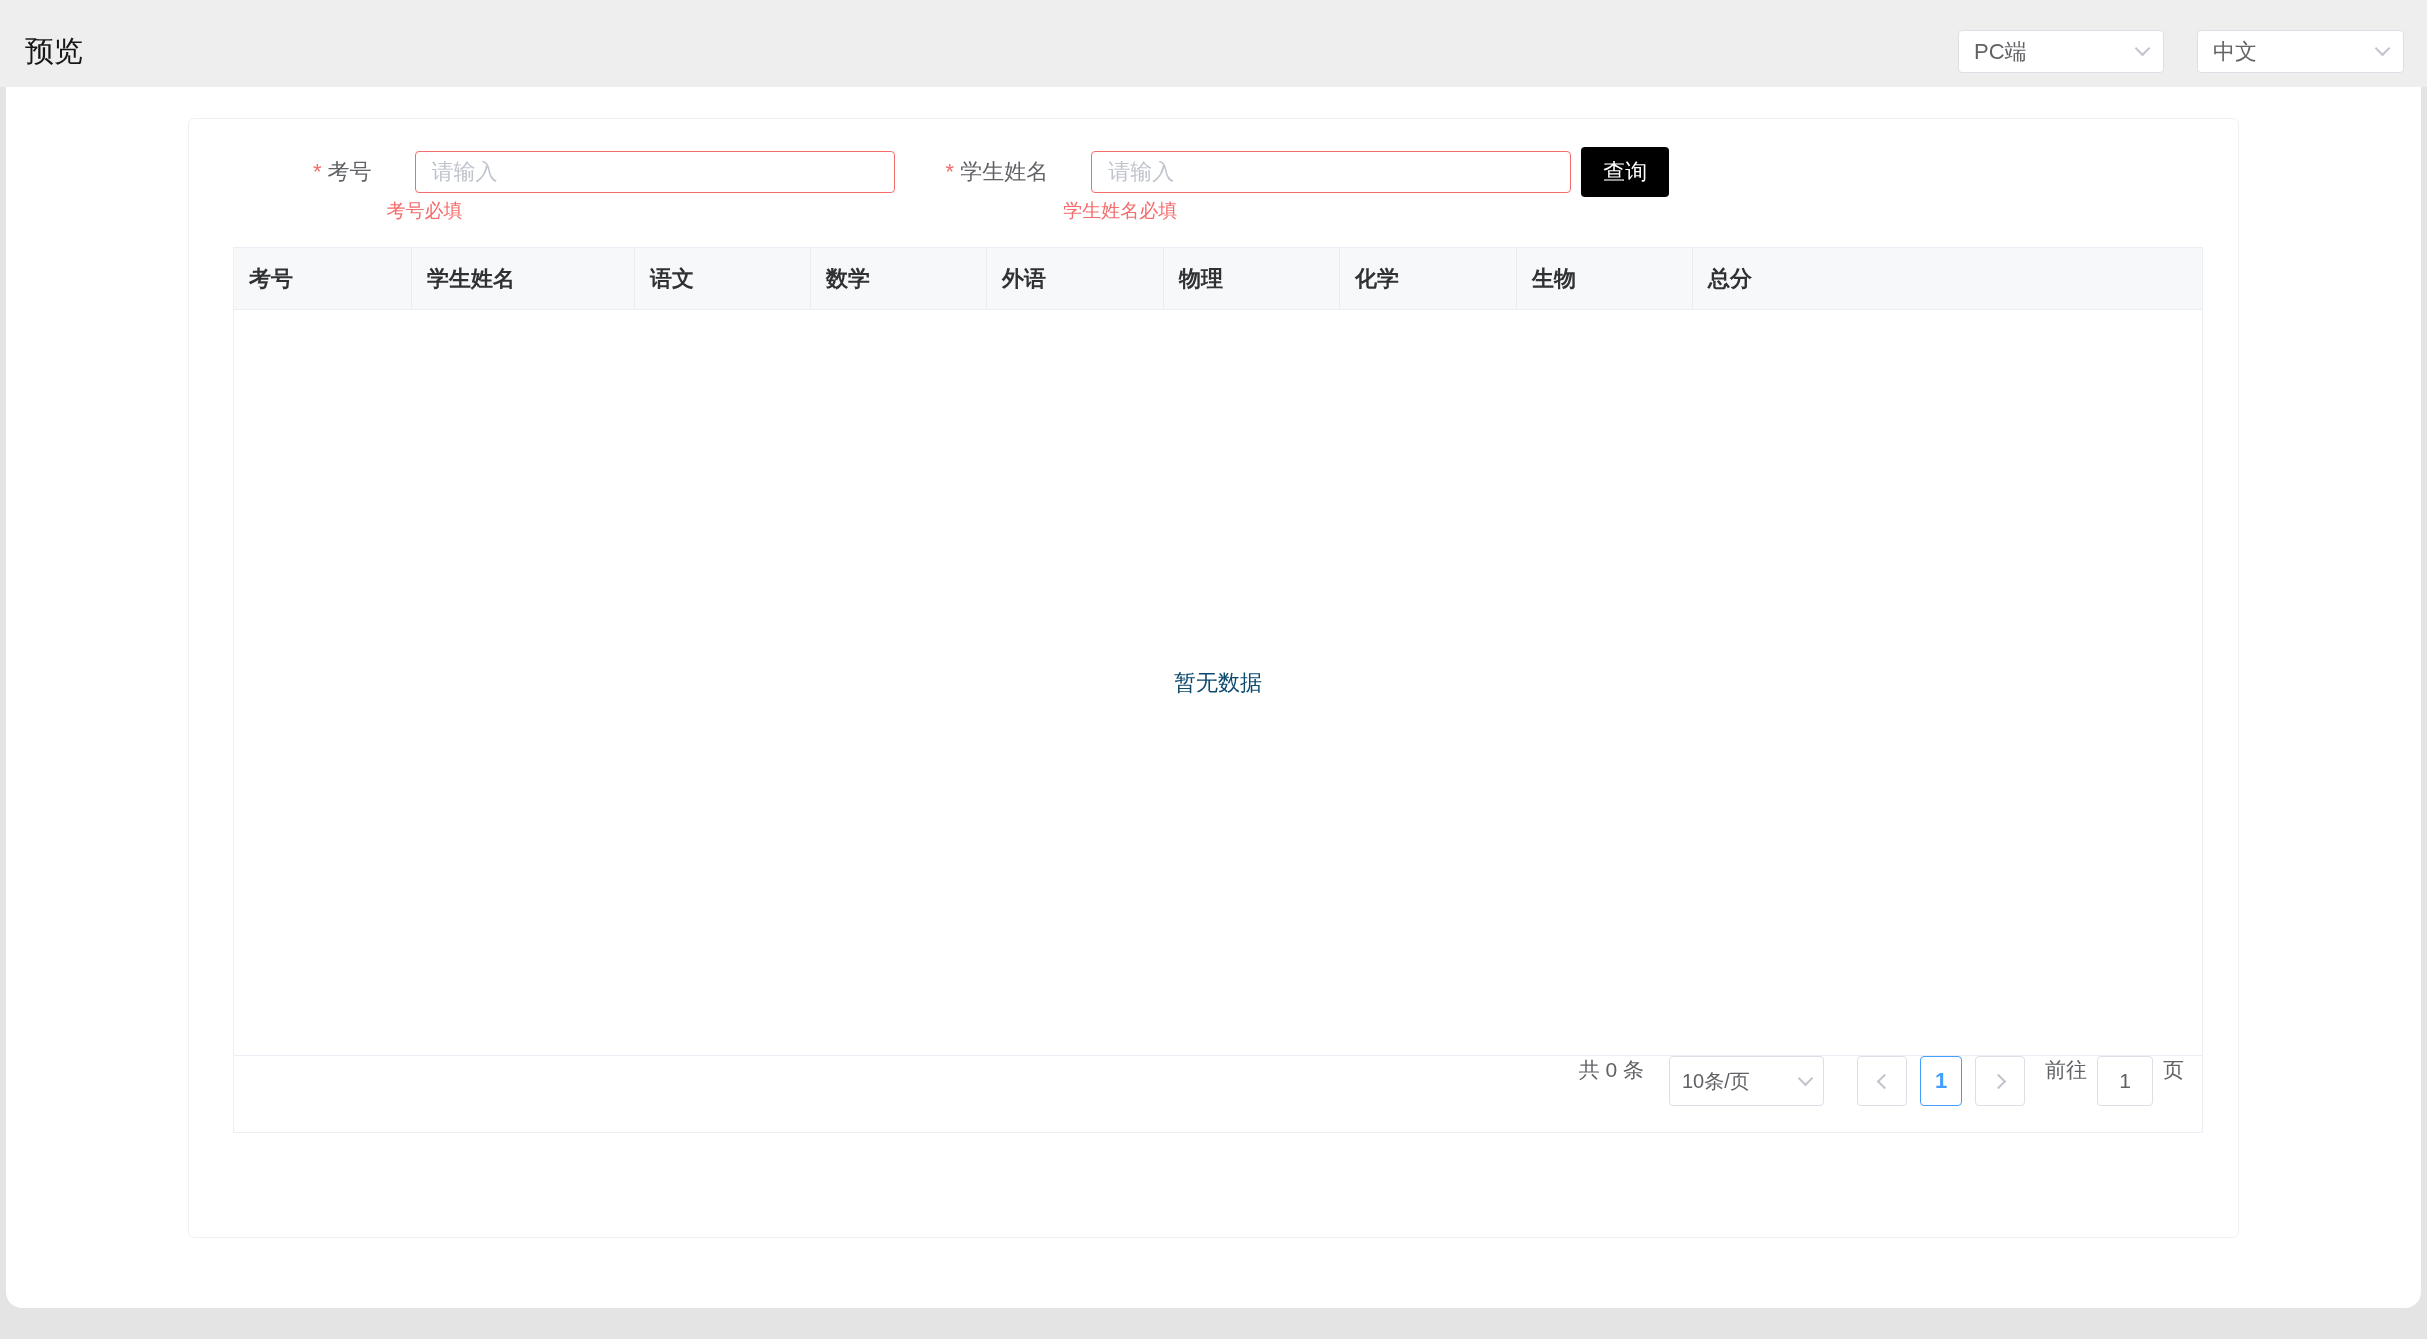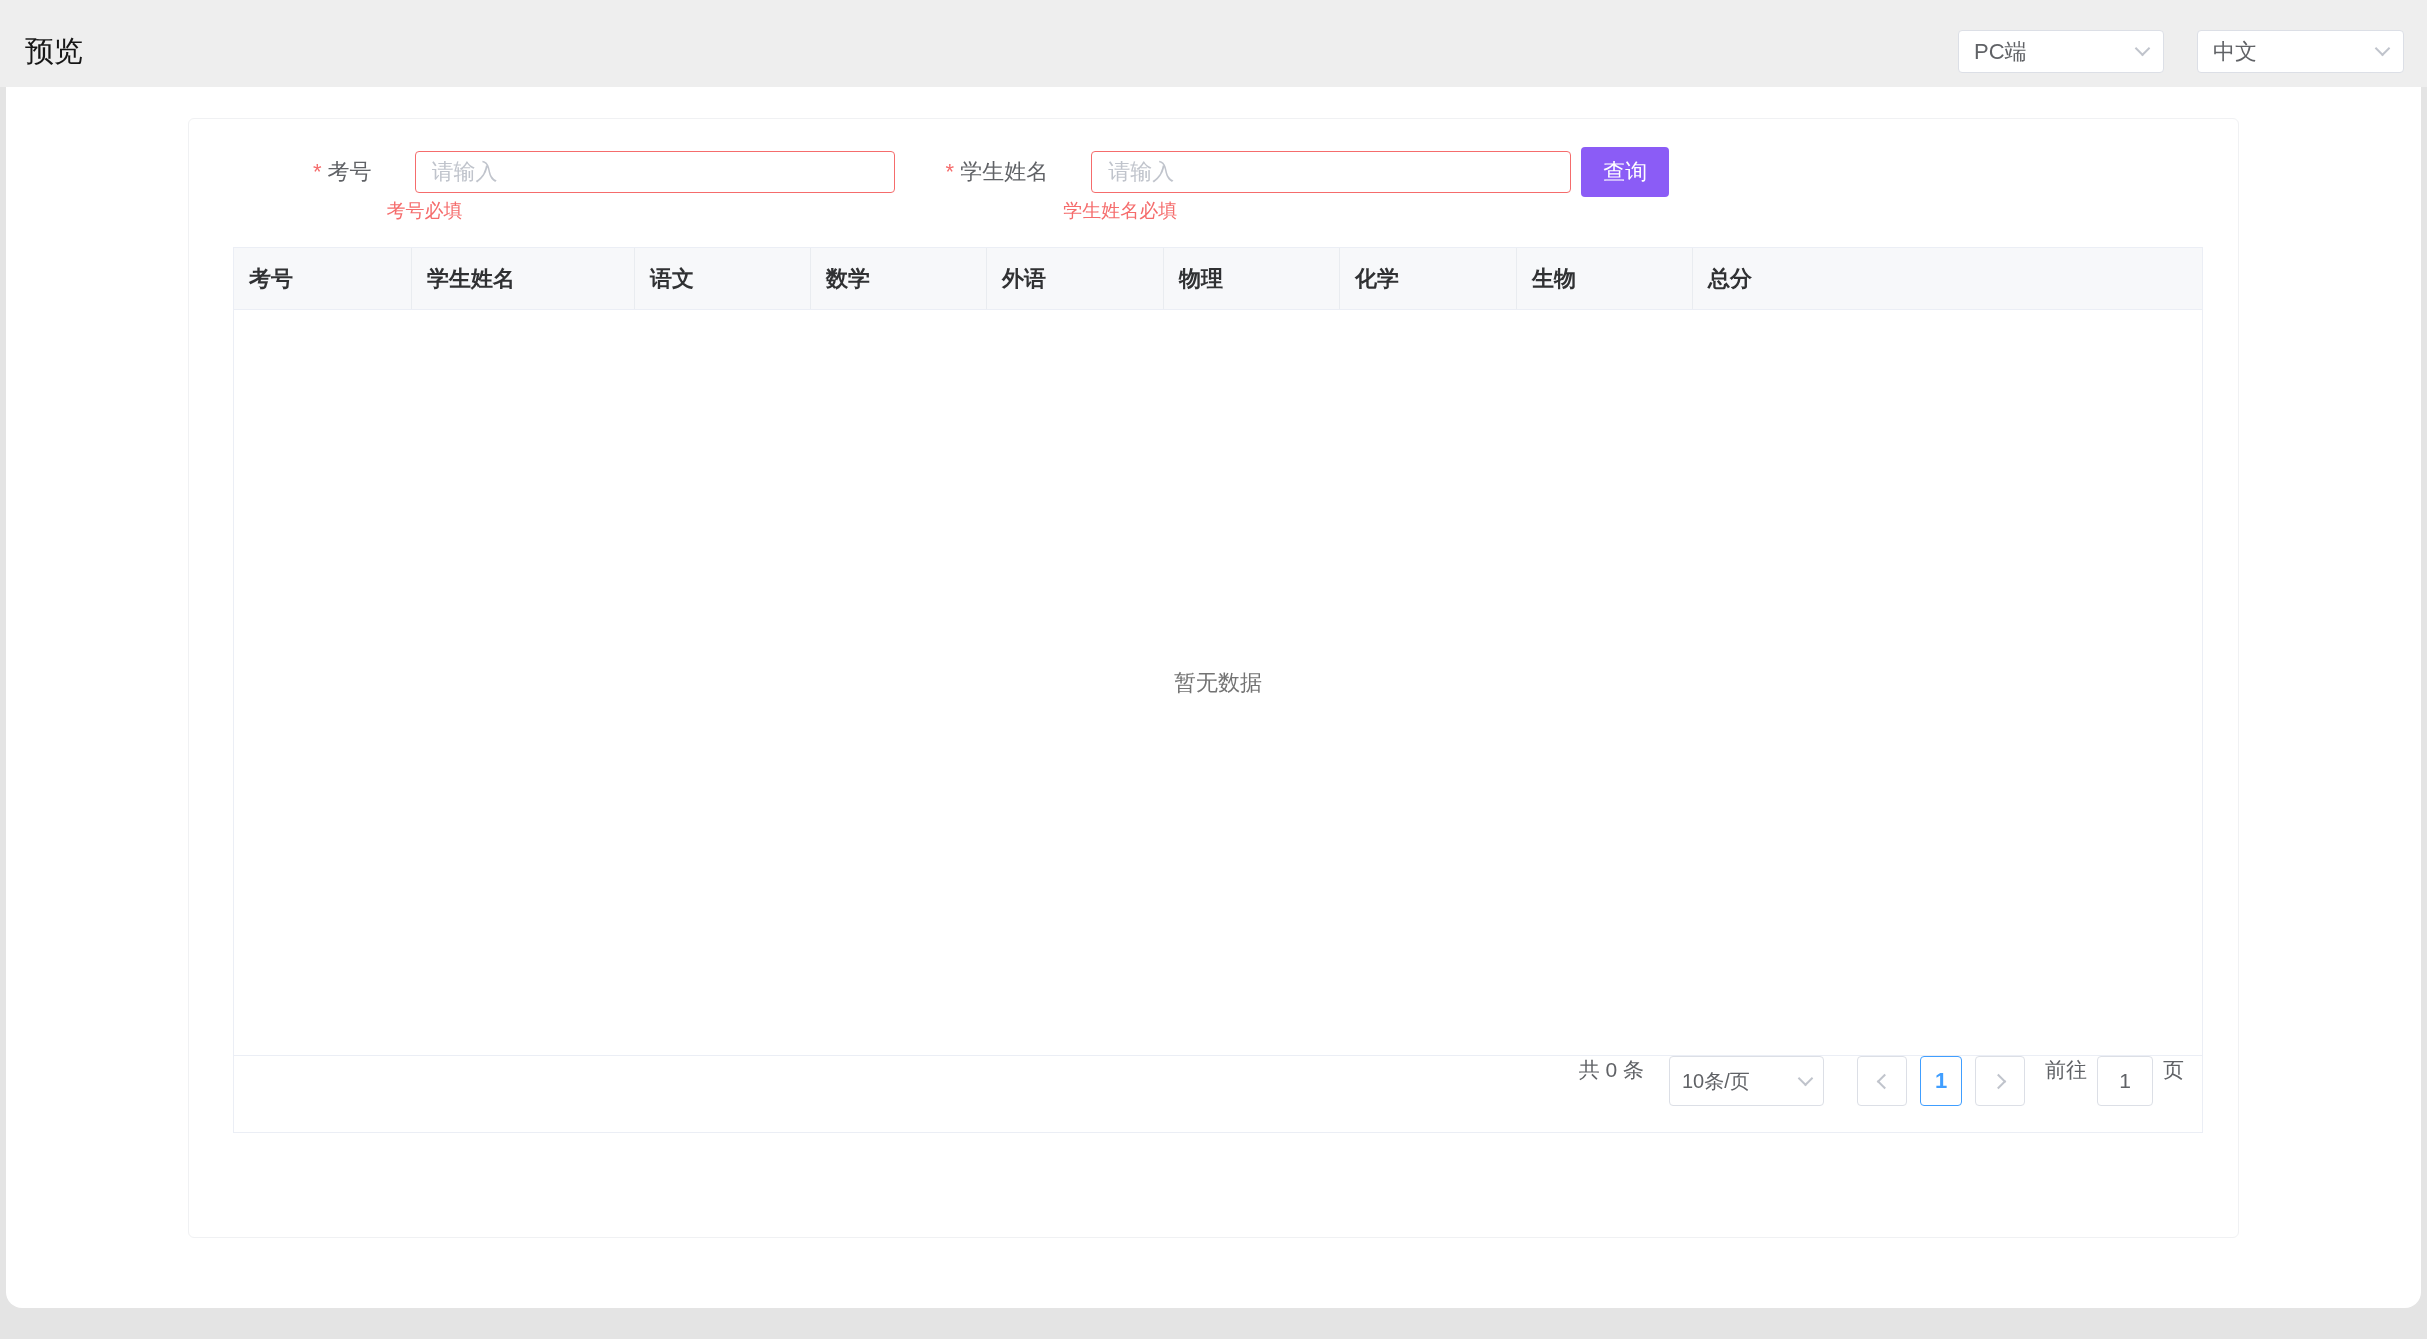--- a/index.html
+++ b/index.html
@@ -66,37 +66,37 @@
     width:480px; height:42px;
     border:1px solid #f56c6c; border-radius:4px;
     padding:0 16px; font-size:22px; color:#606266;
     outline:none; background:#fff;margin-left:28px;
   }
   .text-input::placeholder { color:#c0c4cc; }
   .error-msg { margin-top:5px; font-size:19px; color:#f56c6c; }
   .btn-primary {
     margin-left:10px; margin-top:-4px;
     min-width:88px; height:50px; padding:0 18px;
-    background:#8b5cf6; color:#ffffff;
+    background:#000000; color:#ffffff;
     border:none; border-radius:4px; font-size:22px; cursor:pointer;
   }
 
   
   .table-box { margin:23px 0 0 44px; width:1970px; border:1px solid #ebeef5; background:#fff; }
   .thead { display:flex; height:62px; background:#f7f8fa; border-bottom:1px solid #ebeef5; }
   .th {
     display:flex; align-items:center; padding-left:15px;
     font-weight:bold; font-size:22px; color:#303133;
     border-right:1px solid #e9ecf0; white-space:nowrap; overflow:hidden;
   }
   .th:last-child { border-right:none; }
   .tbody { position:relative; height:746px; border-bottom:1px solid #ebeef5; background:#fff; }
   .empty-text {
     position:absolute; left:50%; top:50%; transform:translate(-50%,-50%);
-    color:#737373; font-size:22px;
+    color:#0c4a6e; font-size:22px;
   }
 
   
   .pager {
     height:76px; display:flex; align-items:flex-start; justify-content:flex-end;
     padding-right:18px; font-size:21px; color:#606266;
   }
   .pager-total { margin-right:25px; white-space:nowrap; }
   .select.pagesize { width:155px; height:50px; font-size:20px; padding:0 12px; margin-right:33px; }
   .pg-btn {

